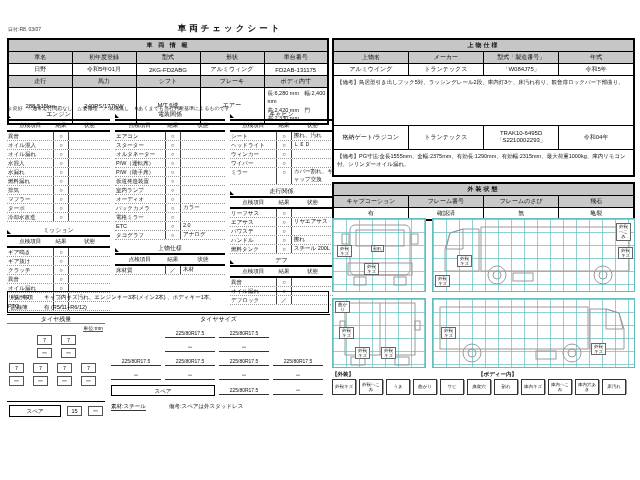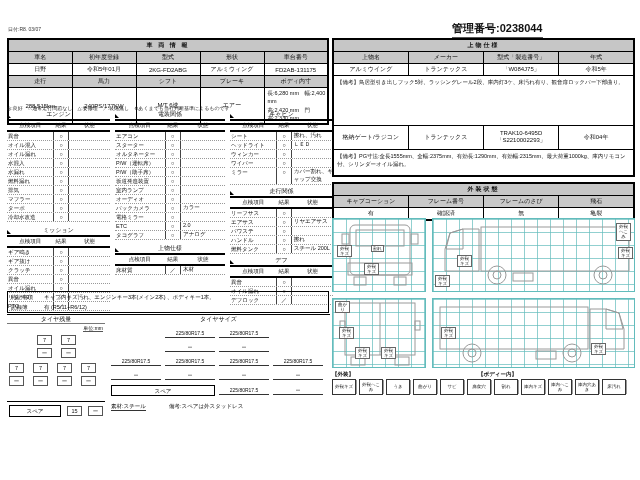--- a/index.html
+++ b/index.html
@@ -80,21 +80,21 @@
   .dleg-lab2 { position:absolute; left:478px; top:371px; font-size:5.5px; font-weight:bold; }
   .dleg { position:absolute; left:332px; top:379px; width:305px; display:flex; gap:3px; }
   .dl-box { border:1px solid #333; width:24px; height:16px; font-size:4.5px; line-height:1.15; display:flex; align-items:center; justify-content:center; text-align:center; word-break:break-all; background:#fff; box-shadow:2px 0 0 -1px #999; }
 </style>
 </head>
 <body>
 
 <div class="sheet">
 
   <div class="hdr-date">日付:R8. 03/07</div>
-  <div class="hdr-mgmt">管理番号:0238044</div>
+  <div class="hdr-title">車両チェックシート</div>
 
   <table class="btab vi">
     <tbody>
         <tr>
           <td class="tt" colspan="5">車 両 情 報</td>
         </tr>
     <tr>
       <td class="hh" style="width:64px">車名</td>
       <td class="hh" style="width:64px">初年度登録</td>
       <td class="hh" style="width:64px">型式</td>

